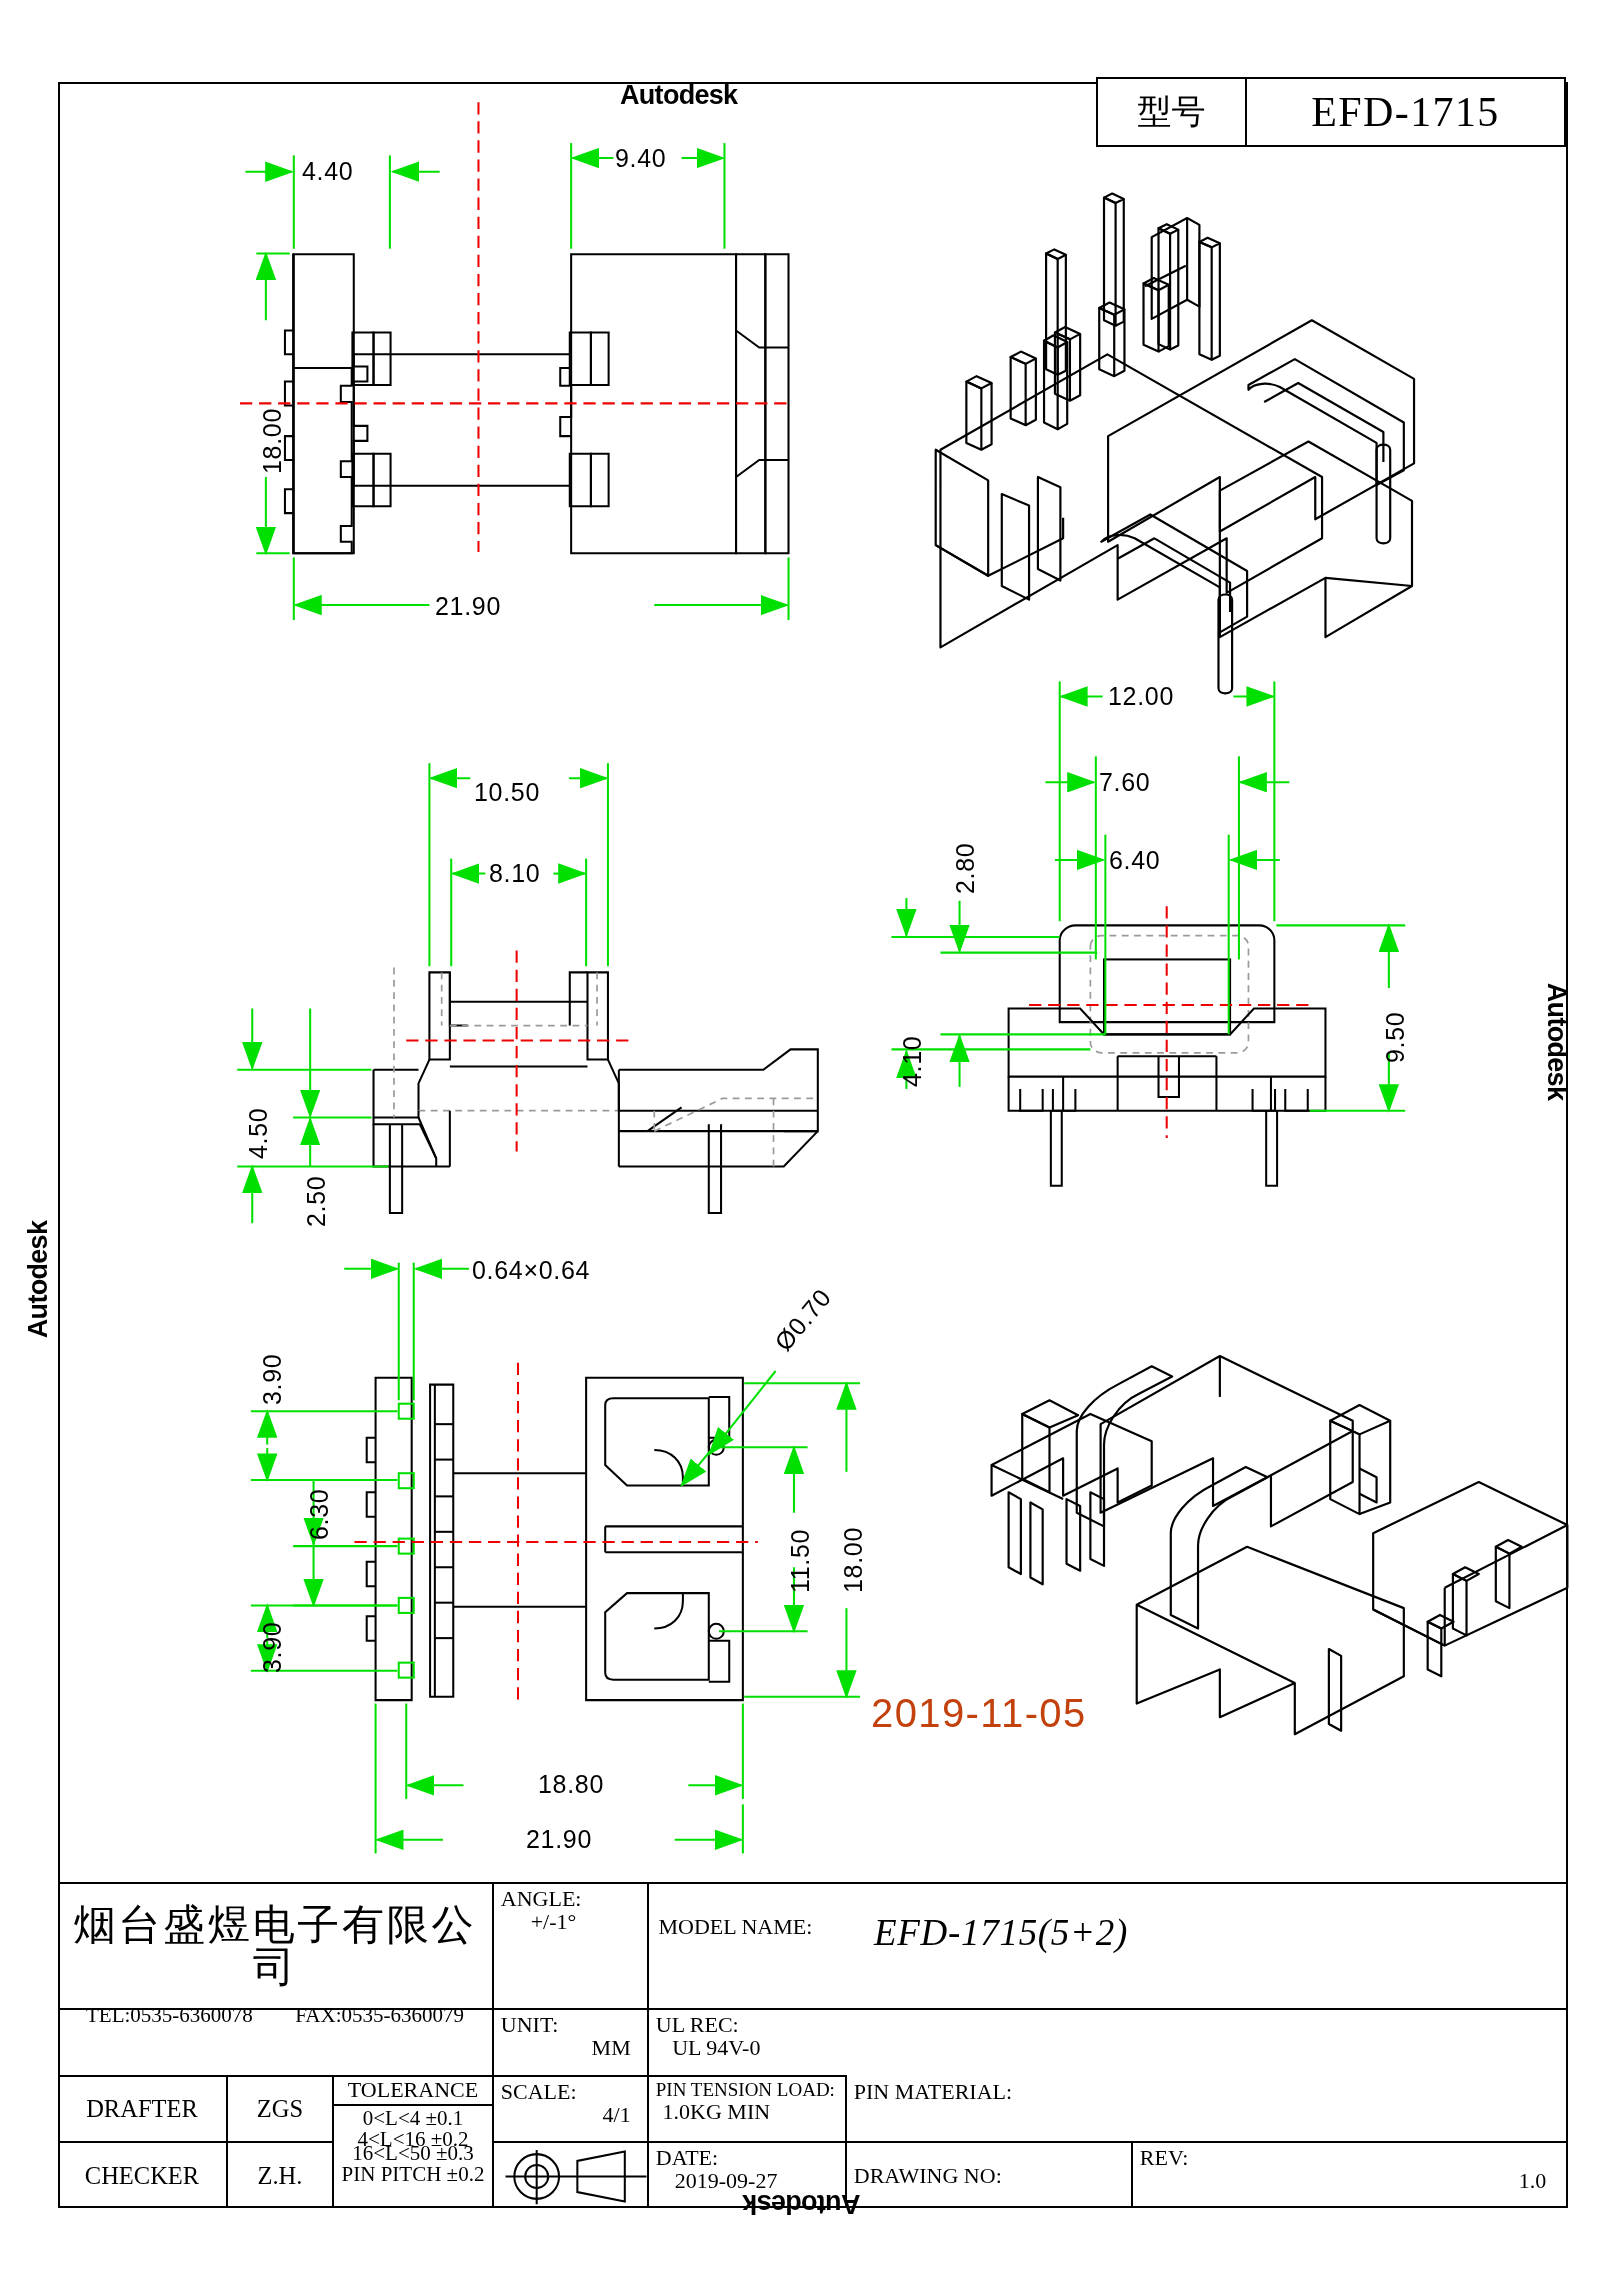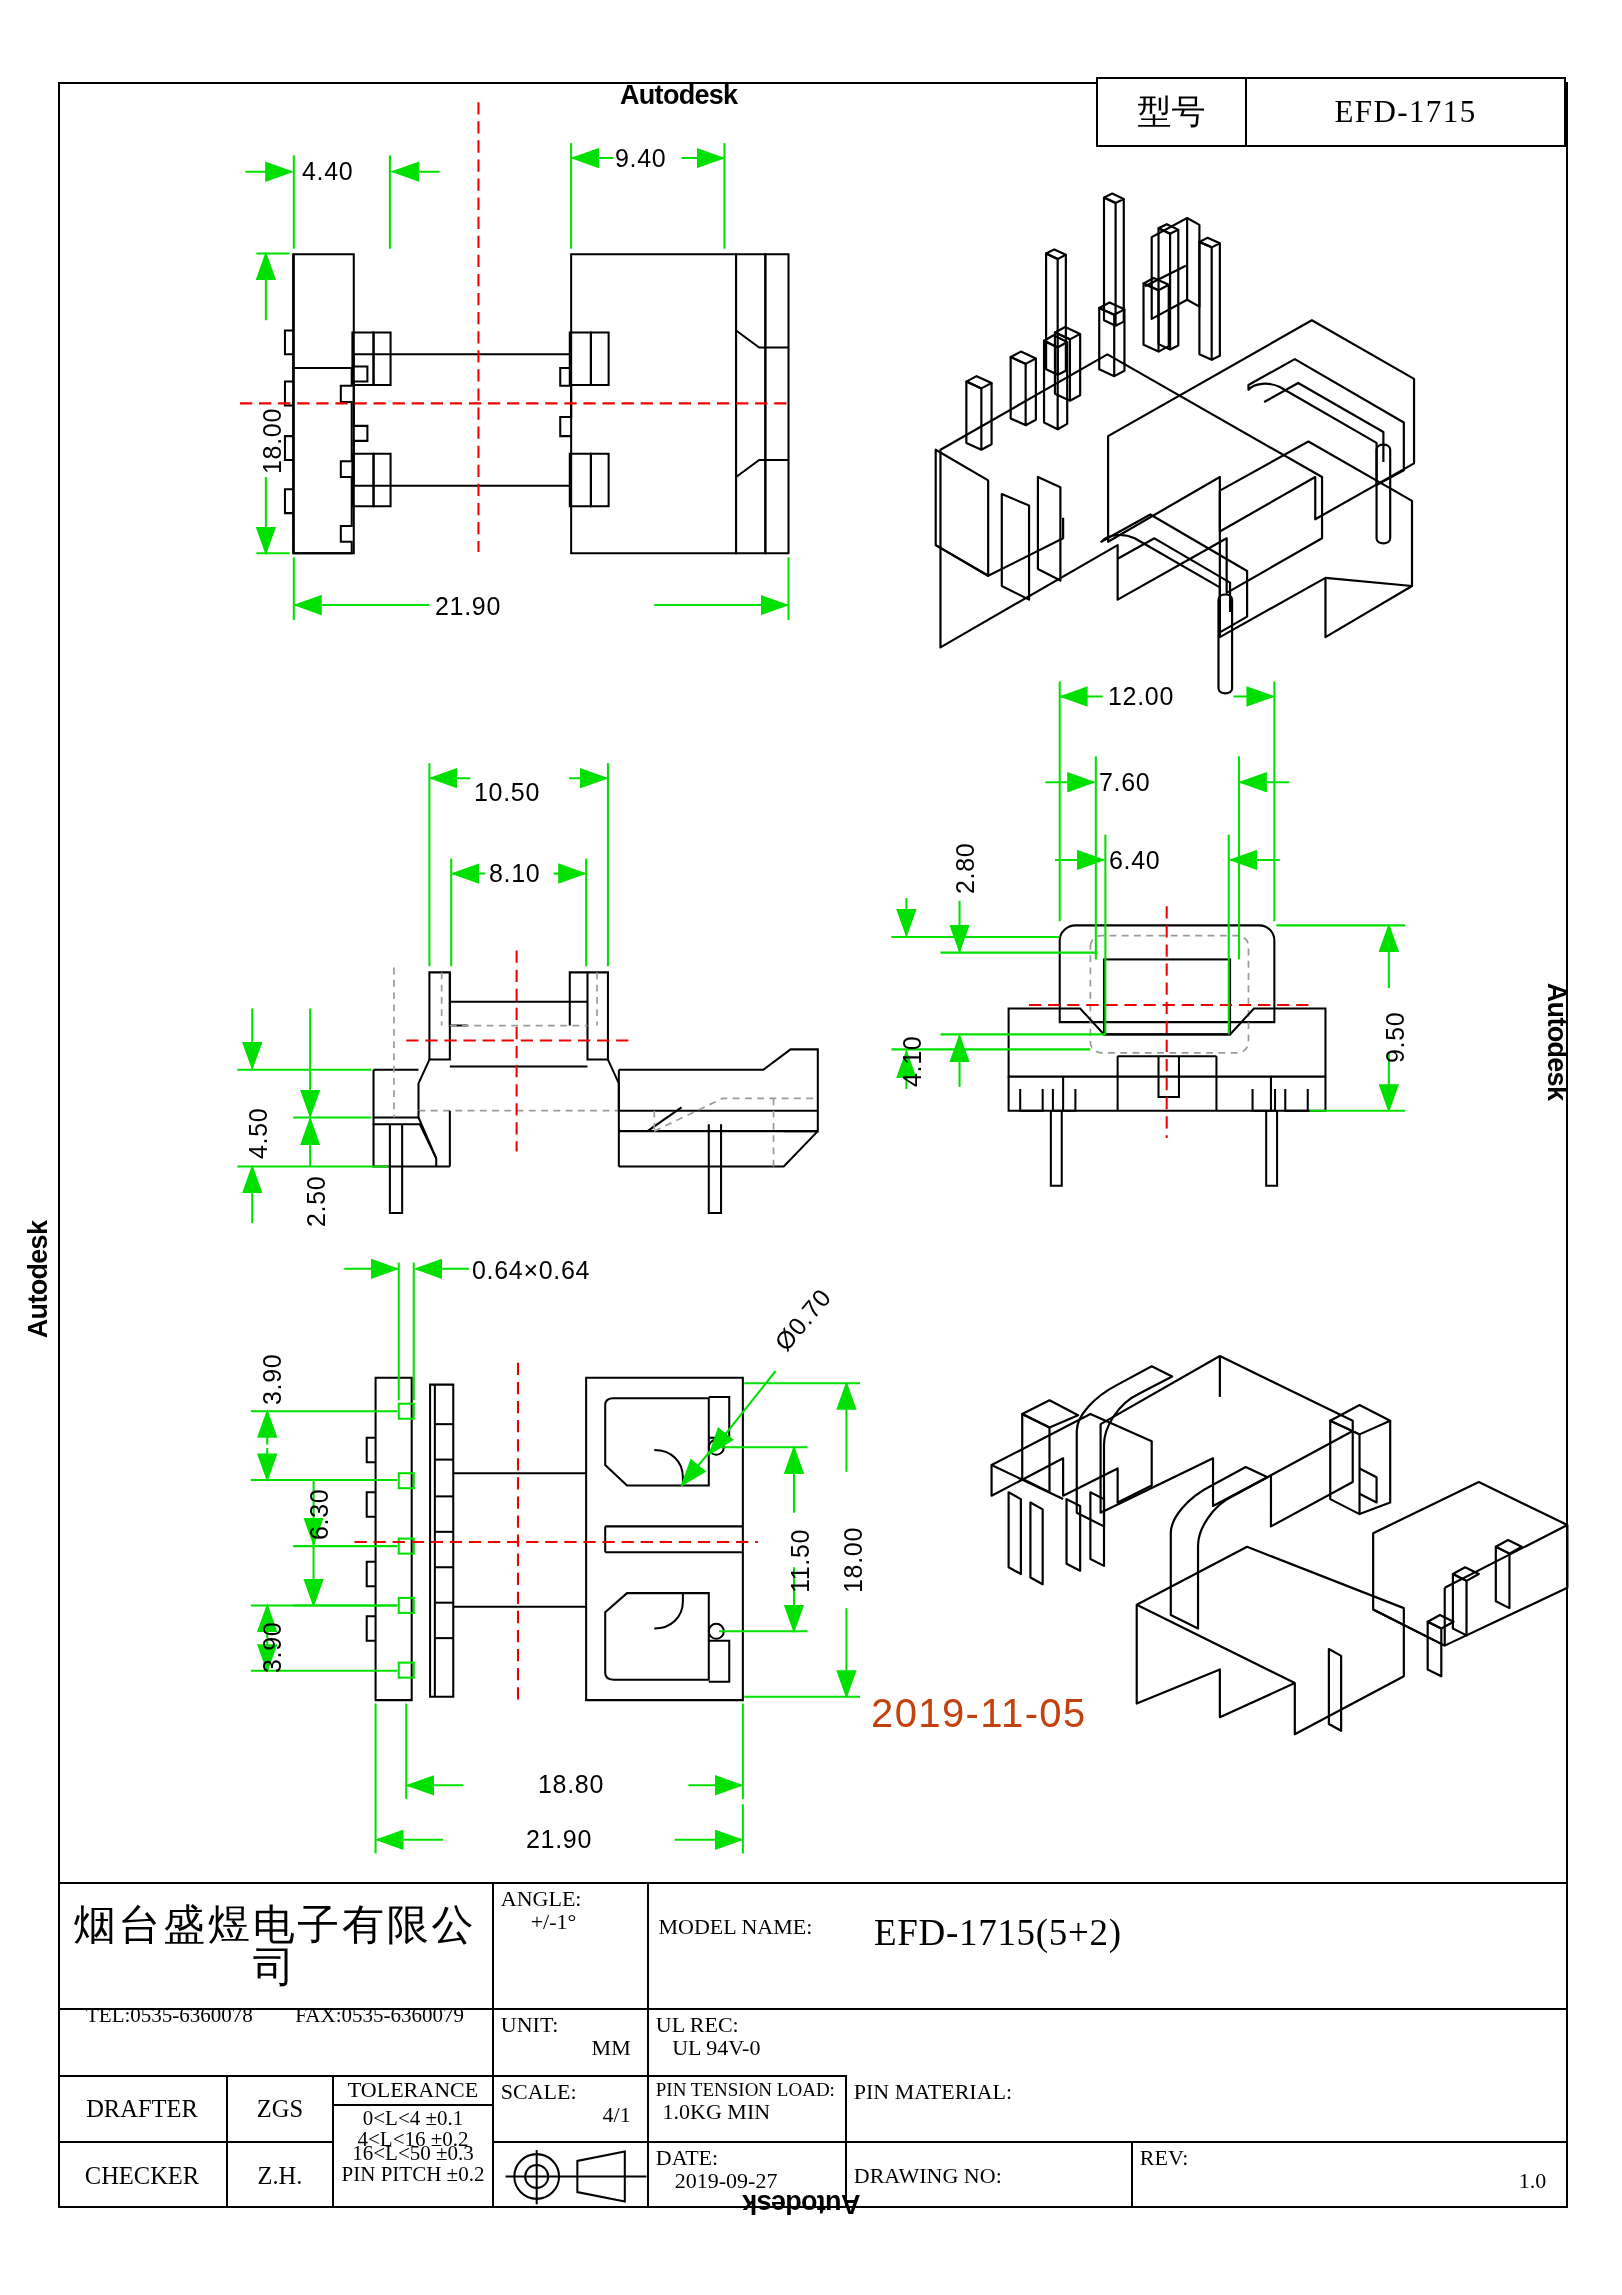--- a/index.html
+++ b/index.html
@@ -19,21 +19,21 @@
   #wm-right{left:1498px;top:1026px;font-size:27px;transform:rotate(90deg);transform-origin:50% 50%;}
   #wm-bottom{left:743px;top:2188px;font-size:27px;transform:rotate(180deg);transform-origin:50% 50%;}
 
   
   #model-head{position:absolute;left:1096px;top:77px;width:470px;height:70px;
               border:2px solid #000;box-sizing:border-box;display:flex;background:#fff;}
   #model-head .cell-lbl{width:147px;border-right:2px solid #000;display:flex;
               align-items:center;justify-content:center;font-size:34px;
               font-family:"DejaVu Sans",sans-serif;}
   #model-head .cell-val{flex:1;display:flex;align-items:center;justify-content:center;
-              font-size:31px;letter-spacing:1.4px;}
+              font-size:42px;letter-spacing:1.4px;}
 
   
   #art{position:absolute;left:0;top:0;width:1622px;height:2295px;}
 
   
   .dim{position:absolute;font-family:"Liberation Sans",sans-serif;font-size:25px;
        color:#000;white-space:nowrap;letter-spacing:0.7px;}
   .dim.v{transform-origin:0 0;transform:rotate(-90deg);}
 
   
@@ -535,21 +535,21 @@
           <span>TEL:0535-6360078</span>
           <span>FAX:0535-6360079</span>
         </div>
       </div>
       <div class="c" style="width:155px;">
         <span class="lbl">ANGLE:</span>
         <span class="val" style="text-align:center;padding-right:34px;">+/-1°</span>
       </div>
       <div class="c" style="flex:1;">
         <span class="lbl" style="position:absolute;left:9.5px;top:31px;">MODEL NAME:</span>
-        <span class="valbig" style="position:absolute;left:225px;top:27px;">EFD-1715(5+2)</span>
+        <span class="valbig" style="position:absolute;left:225px;top:27px;font-style:italic;">EFD-1715(5+2)</span>
       </div>
     </div>
 
     <div class="row" style="height:67px;">
       <div class="c" style="width:436px;border-bottom:2px solid #000;border-top:none;"></div>
       <div class="c" style="width:155px;">
         <span class="lbl">UNIT:</span>
         <span class="val">MM</span>
       </div>
       <div class="c" style="width:198px;">

